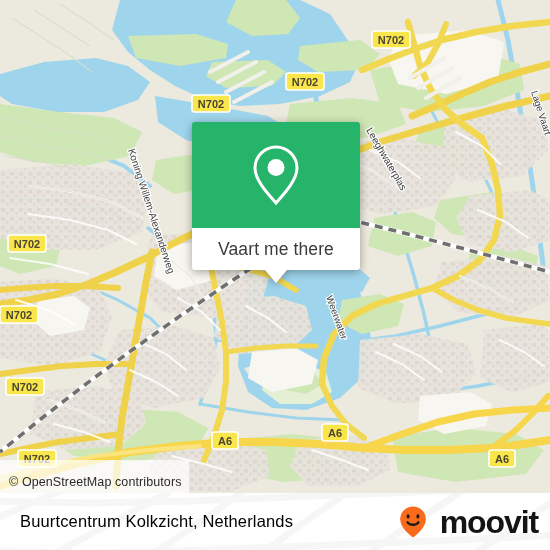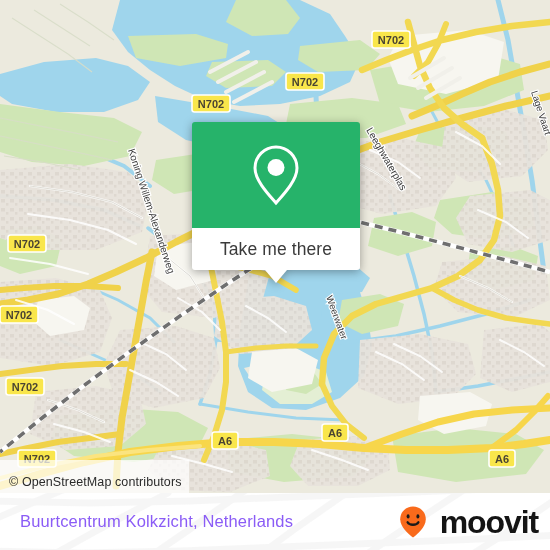--- a/index.html
+++ b/index.html
@@ -100,21 +100,21 @@
     overflow: hidden;
   }
   .footer-bg { position: absolute; left: 0; top: -12px; opacity: 0.30; }
   .footer-title {
     position: absolute;
     left: 20px;
     top: 0;
     height: 57px;
     line-height: 57px;
     font-size: 16.5px;
-    color: #8b5cf6;
+    color: #000000;
     letter-spacing: 0.15px;
     white-space: nowrap;
   }
   .brand {
     position: absolute;
     right: 12px;
     top: 0;
     height: 57px;
     display: flex;
     align-items: center;
@@ -387,21 +387,21 @@
   </div>
 
   <div class="popup">
     <div class="popup-top">
       <svg class="popup-pin" width="52" height="64" viewBox="0 0 52 64">
         <path d="M26 4 C14.4 4 5 13.4 5 25 C5 38 20 53 26 60 C32 53 47 38 47 25 C47 13.4 37.6 4 26 4 Z" fill="none" stroke="#ffffff" stroke-width="3"></path>
         <circle cx="26" cy="24.5" r="8.5" fill="#ffffff"></circle>
       </svg>
     </div>
     <div class="popup-bottom">
-      <span class="popup-label">Take me there</span>
+      <span class="popup-label">Vaart me there</span>
     </div>
     <div class="popup-tail"></div>
   </div>
 
   <div class="footer">
     <svg class="footer-bg" width="550" height="80" viewBox="0 0 550 80">
       <g fill="none" stroke="#e4e4e4" stroke-width="7" stroke-linecap="round">
         <path d="M-10,40 L60,10 L130,-14"></path>
         <path d="M20,92 L96,50 L168,12"></path>
         <path d="M120,96 L190,48 L250,6"></path>

